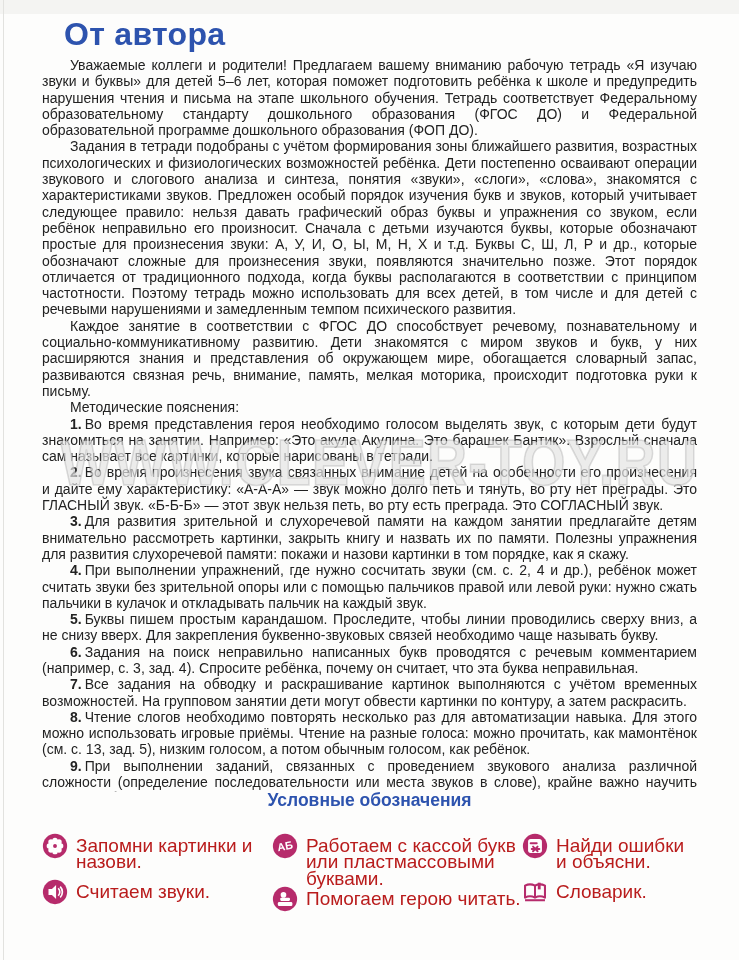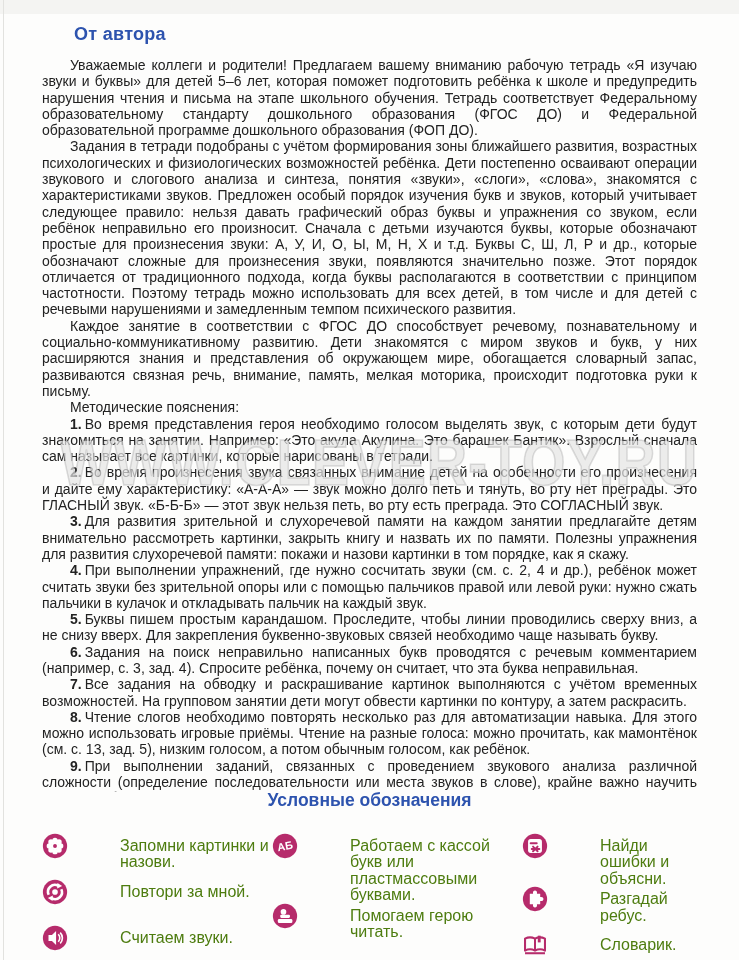--- a/index.html
+++ b/index.html
@@ -18,22 +18,22 @@
   }
   .page::after{
     content:"";position:absolute;left:3px;top:0;width:1px;height:960px;
     background:#e2e2df;
   }
   .content{
     position:absolute;left:42px;right:42px;top:14px;height:778px;
     overflow:hidden;
   }
   h1.title{
-    margin:6px 0 9px 32px;
-    font-size:18px;line-height:28px;font-weight:bold;
+    margin:6px 0 9px 22px;
+    font-size:32px;line-height:28px;font-weight:bold;
     color:#2d53ae;letter-spacing:.3px;
   }
   .bodytext p{
     margin:0;
     font-size:14px;line-height:16.3px;color:#222;
     text-align:justify;text-indent:28px;
   }
   .bodytext p .num{font-weight:bold;margin-right:3px;}
   p.method-heading{font-weight:normal;}
   .watermark{
@@ -58,21 +58,21 @@
     justify-content:space-between;
   }
   .legend-col{display:flex;flex-direction:column;}
   .legend-item{
     display:flex;align-items:flex-start;
     min-height:45px;margin-bottom:1px;
   }
   .legend-item .ic{flex:0 0 26px;width:26px;height:26px;margin-right:8px;margin-top:-2px;}
   .legend-item .ic svg{display:block;width:26px;height:26px;}
   .legend-item .lbl{
-    font-size:16px;line-height:16.4px;color:#4d7c0f;padding-top:3px;margin-left:44px;
+    font-size:19px;line-height:16.4px;color:#b91c1c;padding-top:3px;
   }
 </style>
 </head>
 <body>
 
 <div class="page">
 
   <div class="content">
     <h1 class="title">От автора</h1>
 
@@ -122,37 +122,20 @@
                 </g>
                 <circle cx="12" cy="12" r="1.8" fill="#b62b6b"></circle>
               </svg>
           </span>
           <span class="lbl">Запомни картинки и назови.</span>
         </div>
         <div class="legend-item">
           <span class="ic">
             <svg viewBox="0 0 24 24">
                 <circle cx="12" cy="12" r="11.2" fill="#b62b6b"></circle>
-                <g fill="none" stroke="#fff" stroke-width="2.4">
-                  <path d="M6.2 14.5 A6.3 6.3 0 0 1 15 6.3"></path>
-                  <path d="M17.8 9.5 A6.3 6.3 0 0 1 9 17.7"></path>
-                </g>
-                <g fill="#fff">
-                  <path d="M14.2 3.6 L18.6 6.4 L14 8.8 Z"></path>
-                  <path d="M9.8 20.4 L5.4 17.6 L10 15.2 Z"></path>
-                </g>
-                <circle cx="12" cy="12" r="2.6" fill="#fff"></circle>
-              </svg>
-          </span>
-          <span class="lbl">Повтори за мной.</span>
-        </div>
-        <div class="legend-item">
-          <span class="ic">
-            <svg viewBox="0 0 24 24">
-                <circle cx="12" cy="12" r="11.2" fill="#b62b6b"></circle>
                 <polygon points="6,9.3 9.2,9.3 13,5.6 13,18.4 9.2,14.7 6,14.7" fill="#fff"></polygon>
                 <g fill="none" stroke="#fff" stroke-width="1.5">
                   <path d="M15 8.5 A5 5 0 0 1 15 15.5"></path>
                   <path d="M16.8 7 A7.2 7.2 0 0 1 16.8 17"></path>
                 </g>
               </svg>
           </span>
           <span class="lbl">Считаем звуки.</span>
         </div>
       </div>
@@ -194,29 +177,20 @@
                   <line x1="14.4" y1="12.6" x2="10.2" y2="16.8"></line>
                   <line x1="9" y1="14.7" x2="16" y2="14.7"></line>
                 </g>
               </svg>
           </span>
           <span class="lbl">Найди ошибки и объясни.</span>
         </div>
         <div class="legend-item">
           <span class="ic">
             <svg viewBox="0 0 24 24">
-                <circle cx="12" cy="12" r="11.2" fill="#b62b6b"></circle>
-                <path d="M7.2 7.2 L10.2 7.2 C9.8 5.2 10.8 4.2 12 4.2 C13.2 4.2 14.2 5.2 13.8 7.2 L16.8 7.2 L16.8 10.2 C18.8 9.8 19.8 10.8 19.8 12 C19.8 13.2 18.8 14.2 16.8 13.8 L16.8 16.8 L13.8 16.8 C14.2 18.8 13.2 19.8 12 19.8 C10.8 19.8 9.8 18.8 10.2 16.8 L7.2 16.8 Z" fill="#fff"></path>
-              </svg>
-          </span>
-          <span class="lbl">Разгадай ребус.</span>
-        </div>
-        <div class="legend-item">
-          <span class="ic">
-            <svg viewBox="0 0 24 24">
                 <g fill="none" stroke="#b62b6b" stroke-width="1.9" stroke-linejoin="round">
                   <path d="M2.8 6.2 C5.8 4.6 9 4.6 12 6.2 C15 4.6 18.2 4.6 21.2 6.2 L21.2 17.2 C18.2 15.6 15 15.6 12 17.2 C9 15.6 5.8 15.6 2.8 17.2 Z"></path>
                   <line x1="12" y1="6.2" x2="12" y2="17.2"></line>
                   <line x1="2.8" y1="19.6" x2="21.2" y2="19.6"></line>
                 </g>
                 <rect x="14.6" y="3.4" width="2.6" height="6.2" fill="#b62b6b"></rect>
               </svg>
           </span>
           <span class="lbl">Словарик.</span>
         </div>

